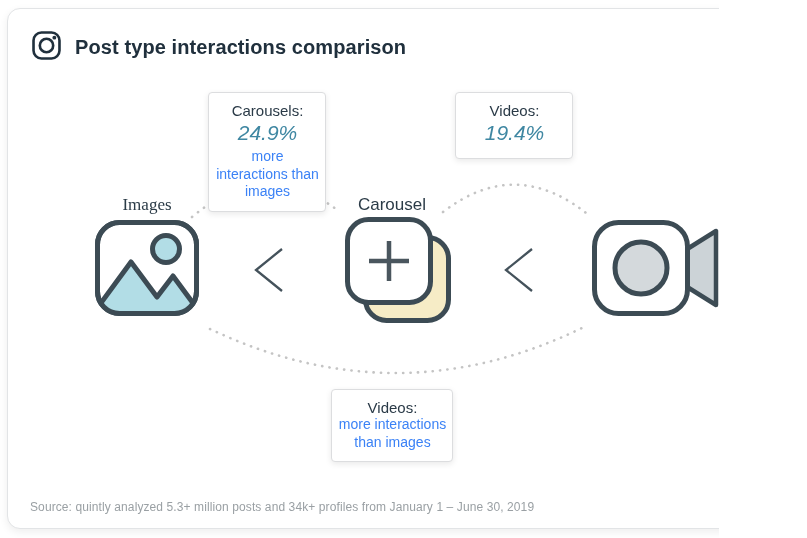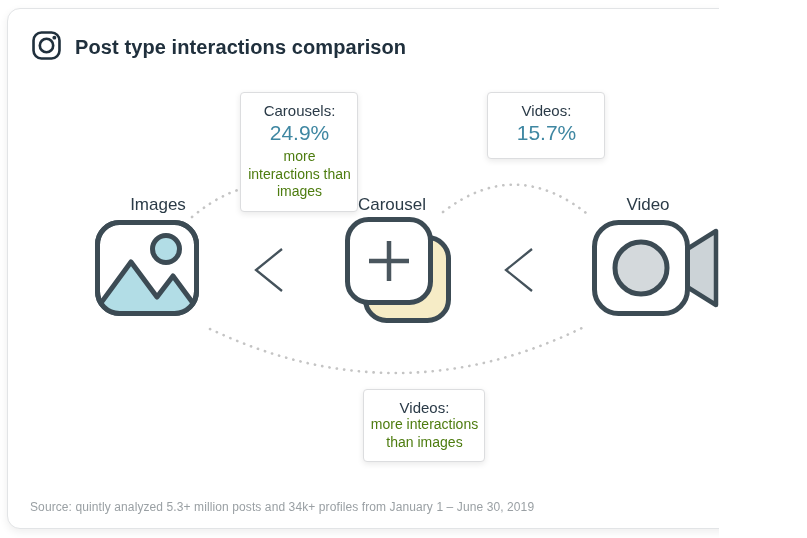--- a/index.html
+++ b/index.html
@@ -12,33 +12,33 @@
   }
   .header-icon { position: absolute; left: 31px; top: 30px; width: 31px; height: 31px; }
   .page-title {
     position: absolute; left: 75px; top: 36px;
     font-size: 20px; font-weight: 700; color: #20303d; letter-spacing: 0.1px;
   }
   .overlay { position: absolute; left: 0; top: 0; width: 807px; height: 538px; pointer-events: none; }
   .callout {
     position: absolute; background: #ffffff; border: 1px solid #dcdddf; border-radius: 4px;
     box-shadow: 0 2px 6px rgba(0,0,0,0.09);
-    text-align: center; padding: 9px 5px 10px 6px; margin-left: 32px;
+    text-align: center; padding: 9px 5px 10px 6px;
   }
   .callout-1 { left: 208px; top: 92px; width: 118px; }
   .callout-2 { left: 455px; top: 92px; width: 118px; }
   .callout-3 { left: 331px; top: 389px; width: 122px; }
   .callout-label { font-size: 15px; color: #2a3a47; }
-  .callout-value { font-size: 21px; color: #3f87a2; margin: 2px 0 3px 0; }
-  .callout-desc { font-size: 14px; color: #4d7c0f; line-height: 1.25; }
+  .callout-value { font-size: 21px; color: #3f87a2; margin: 2px 0 3px 0; font-style: italic; }
+  .callout-desc { font-size: 14px; color: #3b82f6; line-height: 1.25; }
   .type-label {
     position: absolute; width: 100px; text-align: center; top: 195px;
     font-size: 17px; font-weight: 500; color: #2b3b47;
   }
-  .label-images { left: 108px; }
+  .label-images { left: 97px; font-family: Liberation Serif, serif; }
   .label-carousel { left: 342px; text-align: center; }
   .label-video { left: 598px; }
   .type-icon { position: absolute; }
   .icon-images { left: 95px; top: 220px; width: 104px; height: 96px; }
   .icon-carousel { left: 345px; top: 217px; width: 106px; height: 106px; }
   .icon-video { left: 592px; top: 220px; width: 130px; height: 96px; }
   .source-line {
     position: absolute; left: 30px; top: 500px;
     font-size: 12px; color: #9aa0a4; letter-spacing: 0.1px;
   }
@@ -66,30 +66,29 @@
     <path d="M532 249 L506 270 L532 291" fill="none" stroke="#44525b" stroke-width="2.3"></path>
   </svg>
 
   <div class="callout callout-1">
     <div class="callout-label">Carousels:</div>
     <div class="callout-value">24.9%</div>
     <div class="callout-desc">more interactions than images</div>
   </div>
   <div class="callout callout-2">
     <div class="callout-label">Videos:</div>
-    <div class="callout-value">15.7%</div>
+    <div class="callout-value">19.4%</div>
   </div>
   <div class="callout callout-3">
     <div class="callout-label">Videos:</div>
     <div class="callout-desc">more interactions than images</div>
   </div>
 
   <div class="type-label label-images">Images</div>
   <div class="type-label label-carousel">Carousel</div>
-  <div class="type-label label-video">Video</div>
 
   <div class="type-icon icon-images">
     <svg viewBox="0 0 104 96" width="104" height="96">
       <defs>
           <clipPath id="imgclip">
             <rect x="2.5" y="2.5" width="99" height="91" rx="22"></rect>
           </clipPath>
         </defs>
       <rect x="2.5" y="2.5" width="99" height="91" rx="22" fill="#ffffff" stroke="#3c4b54" stroke-width="5"></rect>
       <g clip-path="url(#imgclip)">

